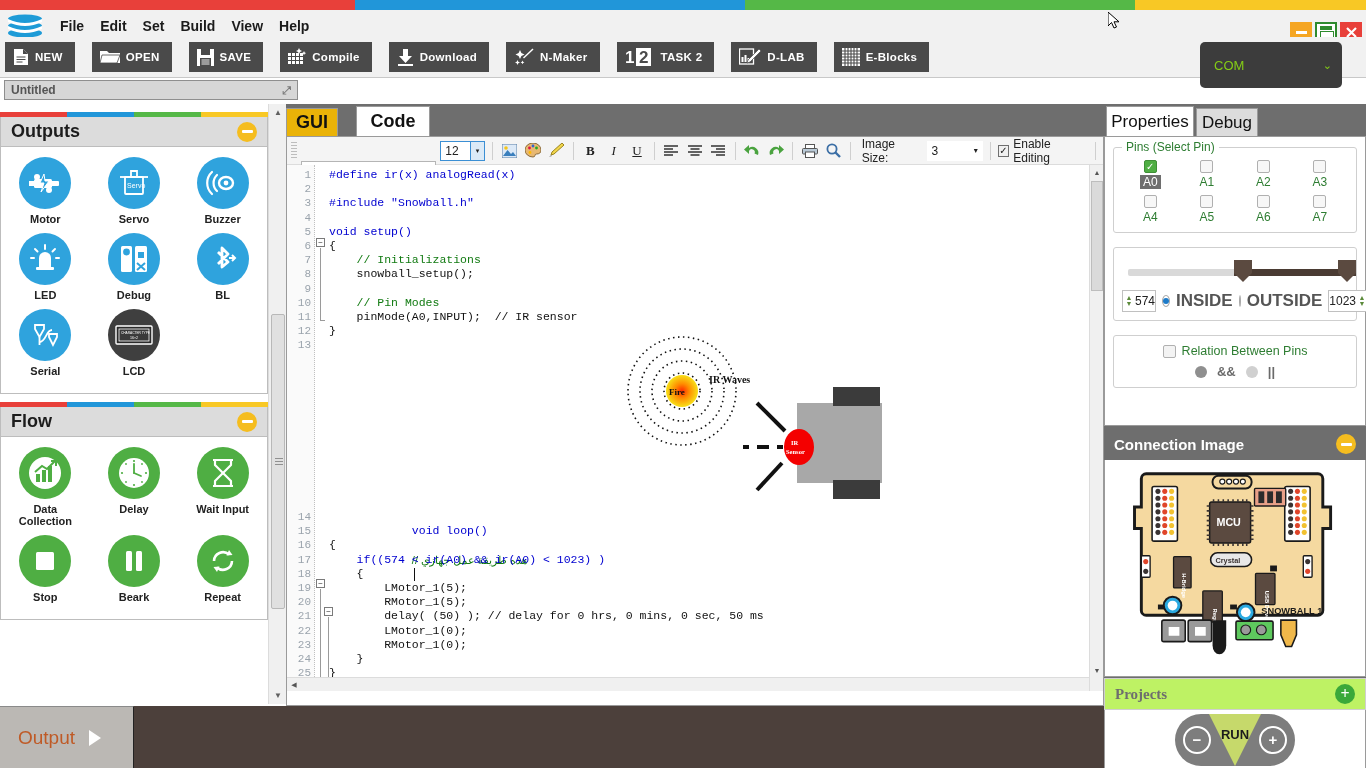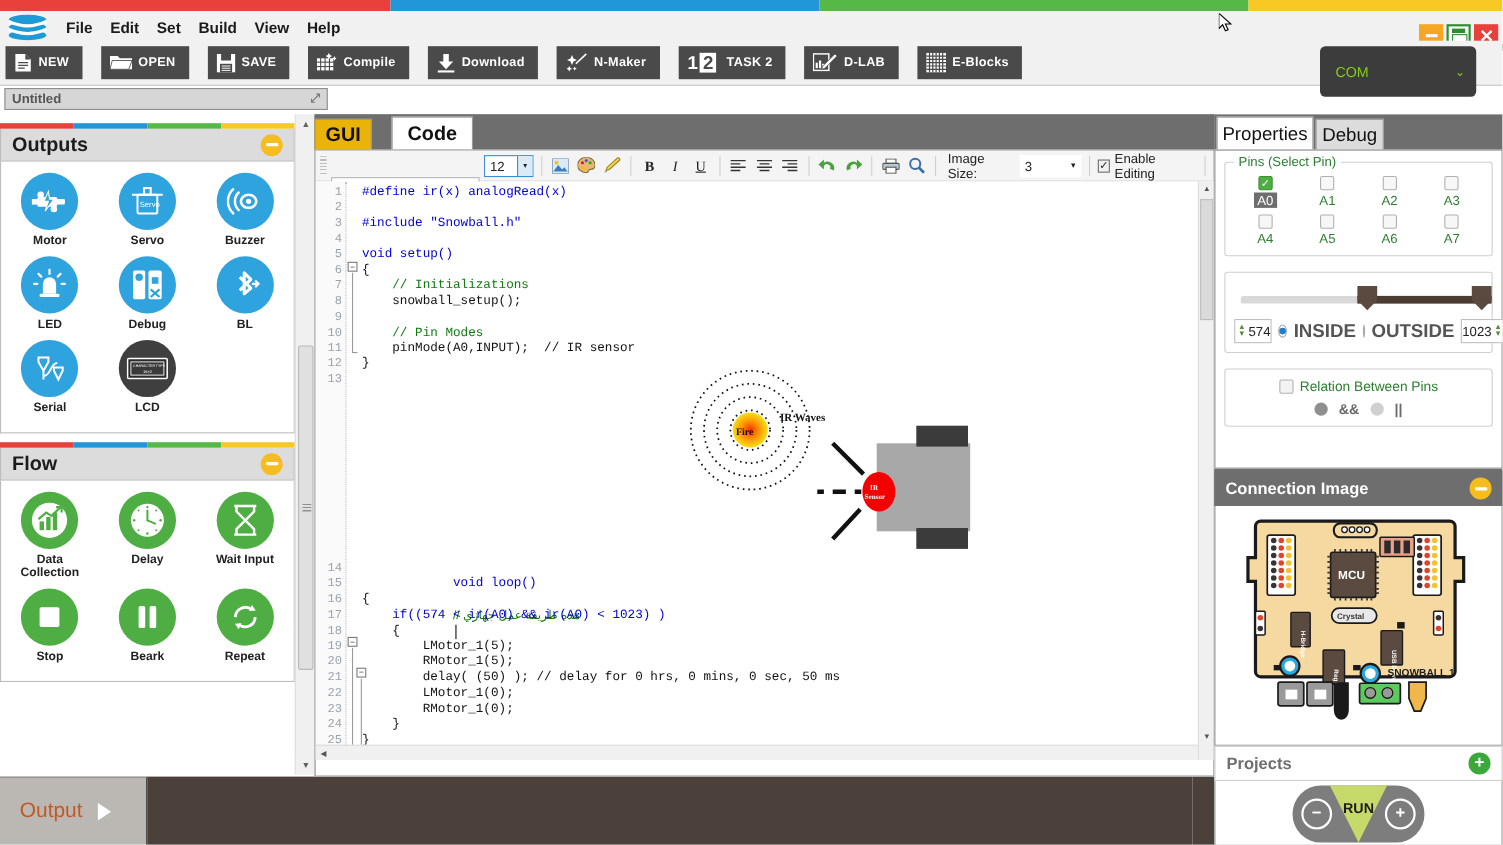--- a/index.html
+++ b/index.html
@@ -16,21 +16,21 @@
   .topbar { position:absolute; top:0; left:0; width:1366px; height:10px; display:flex; }
   .topbar div { height:10px; }
   .tb-red    { width:355px; background:#e8403a; }
   .tb-blue   { width:390px; background:#2196d9; }
   .tb-green  { width:390px; background:#55b847; }
   .tb-yellow { width:231px; background:#f8c825; }
 
   
   .menubar {
     position:absolute; top:10px; left:0; width:1366px; height:36px;
-    background:#f1f1f1; border-bottom:6px solid #14532d;
+    background:#f1f1f1; border-bottom:4px solid #14532d;
     display:flex; align-items:center;
   }
   .logo { width:52px; height:26px; position:relative; }
   .logo svg { position:absolute; left:6px; top:0px; }
   .menu-item {
     font-size:14px; font-weight:bold; color:#1b1b1b;
     padding:2px 8px; cursor:default; line-height:20px;
   }
 
   .wincontrols { position:absolute; right:4px; top:12px; display:flex; gap:3px; }
@@ -298,21 +298,21 @@
   .opsrow { display:flex; align-items:center; justify-content:center; gap:10px; margin-top:6px; }
   .dotr { width:12px; height:12px; border-radius:50%; background:#8f8f8f; }
   .dotr.off { background:#d0d0d0; }
   .opl { font-size:13px; font-weight:bold; color:#6a6a6a; }
 
   .sectionhead {
     height:32px; background:#6e6e6e; display:flex; align-items:center;
     justify-content:space-between; padding:0 10px;
   }
   .sectionhead .stitle { font-size:15px; font-weight:bold; color:#fff; }
-  .sectionhead.light { background:#ffffff; border:1px solid #cfcfcf; }
+  .sectionhead.light { background:#bef264; border:1px solid #cfcfcf;font-family:Liberation Serif, serif; }
   .sectionhead.light .stitle { color:#6e6e6e; }
   .plus-btn { width:20px; height:20px; border-radius:50%; background:#3aa83a;
               display:flex; align-items:center; justify-content:center;
               color:#fff; font-size:16px; font-weight:bold; line-height:16px; }
 
   .conn-body { background:#fff; border:1px solid #9a9a9a; border-top:none; padding:6px; }
   .run-body { background:#fff; border:1px solid #9a9a9a; border-top:none;
               height:60px; display:flex; align-items:center; justify-content:center; }
   .runbtn { position:relative; width:120px; height:52px; background:#7d7d7d; border-radius:26px;
             display:flex; align-items:center; justify-content:space-between; padding:0 8px; }

